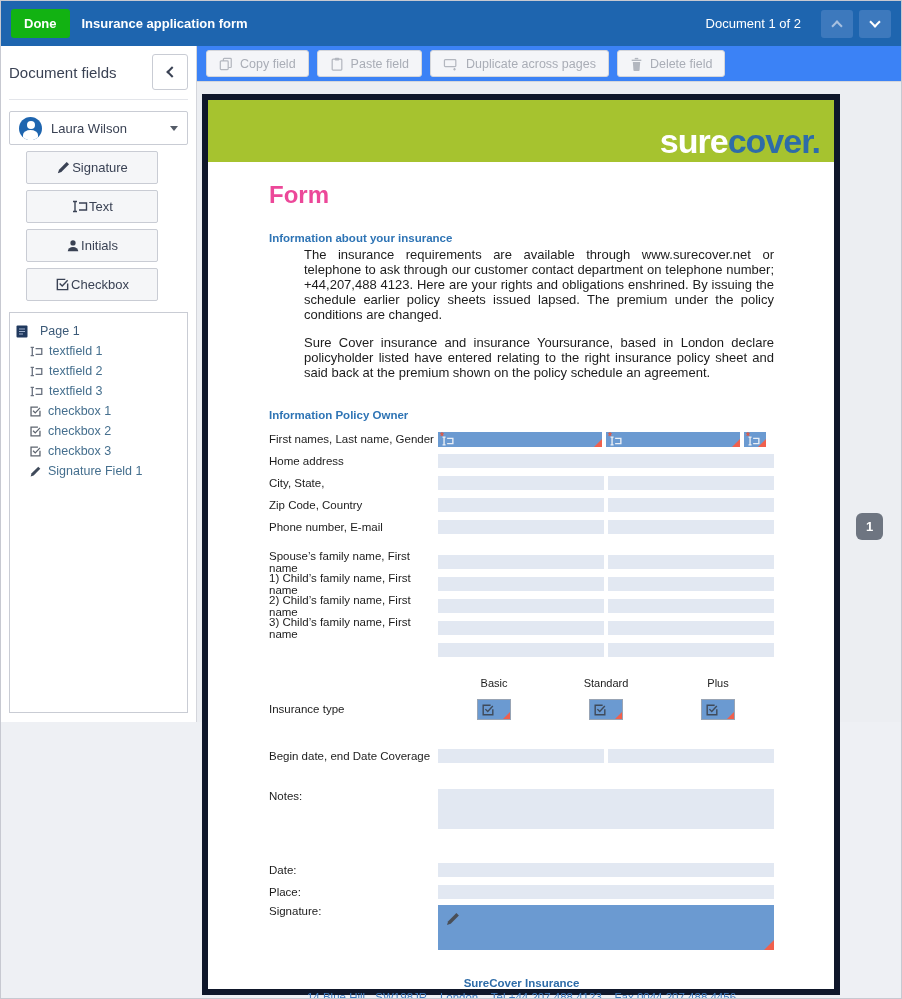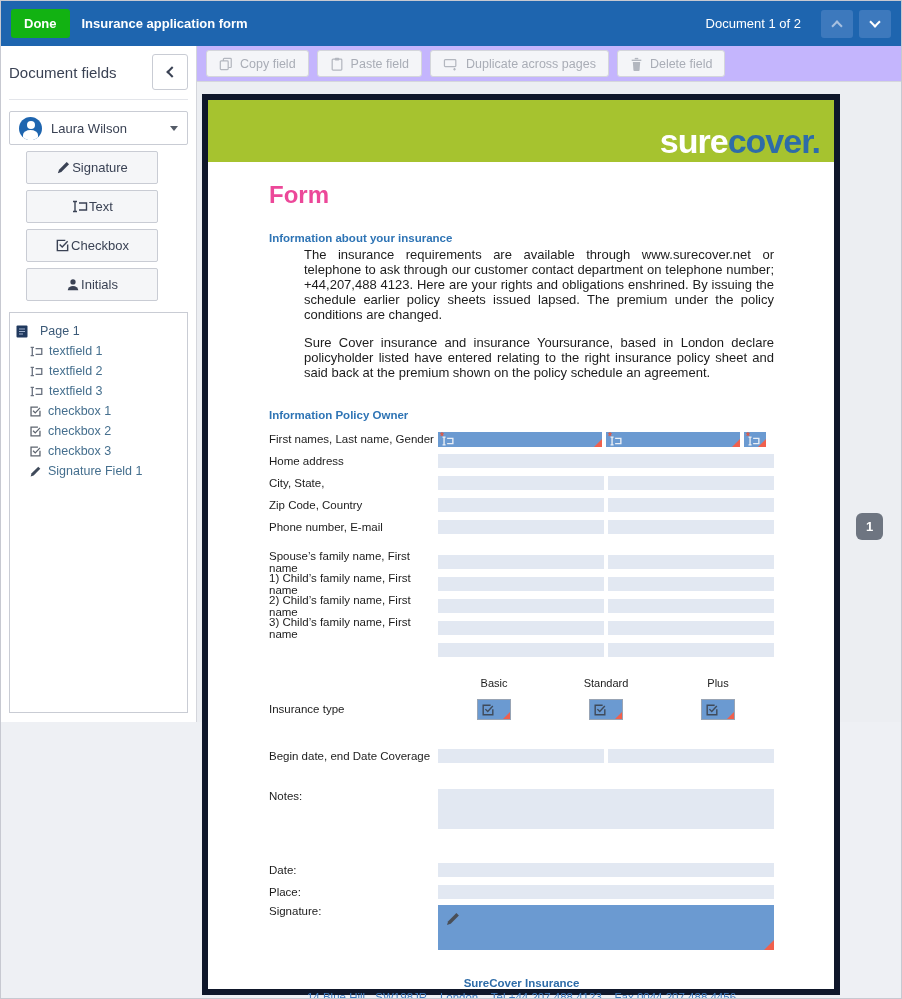--- a/index.html
+++ b/index.html
@@ -39,21 +39,21 @@
   .caret-down { width:0; height:0; border-left:4px solid transparent; border-right:4px solid transparent; border-top:5px solid #555c68; }
   .tool-btn { width:132px; margin:6px 0 0 17px; height:33px; background:#f5f6f8; border:1px solid #c9ccd4; border-radius:2px;
               display:flex; align-items:center; justify-content:center; gap:1px; font-family:inherit; font-size:13px;
               color:#3a4254; cursor:pointer; }
   .tool-btn svg { flex:none; }
   .tree { margin-top:11px; margin-bottom:9px; border:1px solid #c9ccd4; flex:1; padding:9px 6px; overflow:auto; background:#fff; }
   .tree-page { display:flex; align-items:center; gap:12px; font-size:12.5px; color:#3c5a78; padding:2px 0 3px; cursor:pointer; }
   .tree-item { display:flex; align-items:center; gap:6px; font-size:12.5px; color:#456f8e; padding:3px 0 3px 13px; cursor:pointer; }
 
   
-  .toolbar { height:36px; background:#c4b5fd; border-bottom:1px solid #d5d7dc; display:flex; align-items:center; padding:0 9px; gap:8px; }
+  .toolbar { height:36px; background:#3b82f6; border-bottom:1px solid #d5d7dc; display:flex; align-items:center; padding:0 9px; gap:8px; }
   .tb-btn { height:27px; background:#f4f5f8; border:1px solid #d4d6db; border-radius:3px; color:#a9adb6;
             font-family:inherit; font-size:12.5px; display:flex; align-items:center; gap:7px; padding:0 12px; cursor:default; }
   .tb-btn svg { color:#b3b7bf; }
 
   
   .viewport { flex:1; position:relative; background:#eceef2; }
   .page { position:absolute; left:5px; top:12px; width:638px; height:901px; background:#fff; border:6px solid #0f172a; }
   .page-badge { position:absolute; right:18px; top:431px; width:27px; height:27px; background:#6e7581; border-radius:6px;
                 color:#fff; font-size:13px; font-weight:bold; display:flex; align-items:center; justify-content:center; cursor:pointer; }
 
@@ -146,32 +146,32 @@
         <span>Signature</span>
       </button>
       <button class="tool-btn">
         <svg width="17" height="13" viewBox="0 0 17 13" fill="none" stroke="currentColor" stroke-width="1.4">
             <path d="M2 1.5 h4 M2 11.5 h4 M4 1.5 v10"></path>
             <path d="M8 3 h7.5 v7 H8"></path>
           </svg>
         <span>Text</span>
       </button>
       <button class="tool-btn">
+        <svg width="14" height="14" viewBox="0 0 16 16" fill="currentColor">
+            <circle cx="8" cy="4.5" r="3"></circle>
+            <path d="M2 14 a6 5 0 0 1 12 0 z"></path>
+          </svg>
+        <span>Initials</span>
+      </button>
+      <button class="tool-btn">
         <svg width="15" height="15" viewBox="0 0 16 16" fill="none" stroke="currentColor" stroke-width="1.5">
             <path d="M13.5 7 v6.5 H2.5 V2.5 H11"></path>
             <path d="M5 7 l2.7 2.7 L13.5 3.5"></path>
           </svg>
         <span>Checkbox</span>
-      </button>
-      <button class="tool-btn">
-        <svg width="14" height="14" viewBox="0 0 16 16" fill="currentColor">
-            <circle cx="8" cy="4.5" r="3"></circle>
-            <path d="M2 14 a6 5 0 0 1 12 0 z"></path>
-          </svg>
-        <span>Initials</span>
       </button>
 
       <div class="tree">
         <div class="tree-page">
           <svg width="12" height="13" viewBox="0 0 12 13">
               <rect x="0.5" y="0.5" width="11" height="12" rx="1" fill="#20395e"></rect>
               <path d="M3 4 h6 M3 6.5 h6 M3 9 h4" stroke="#9fb0cc" stroke-width="1.2"></path>
             </svg>
           <span>Page 1</span>
         </div>

